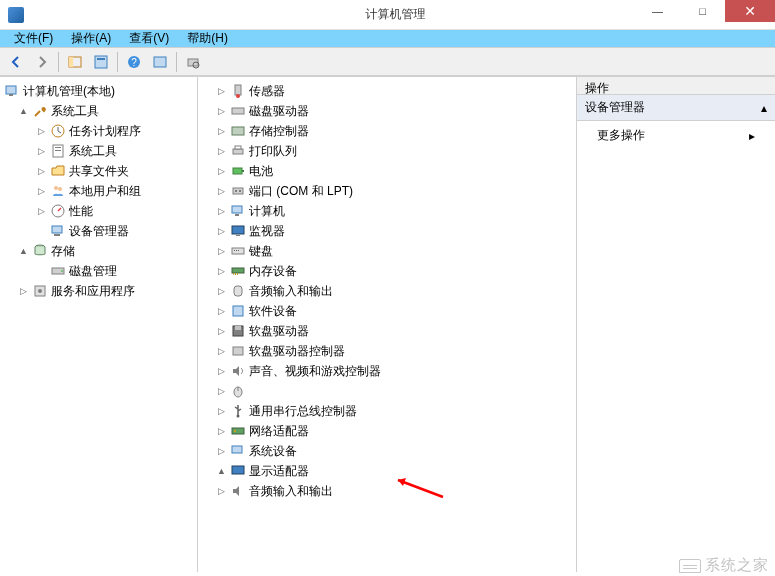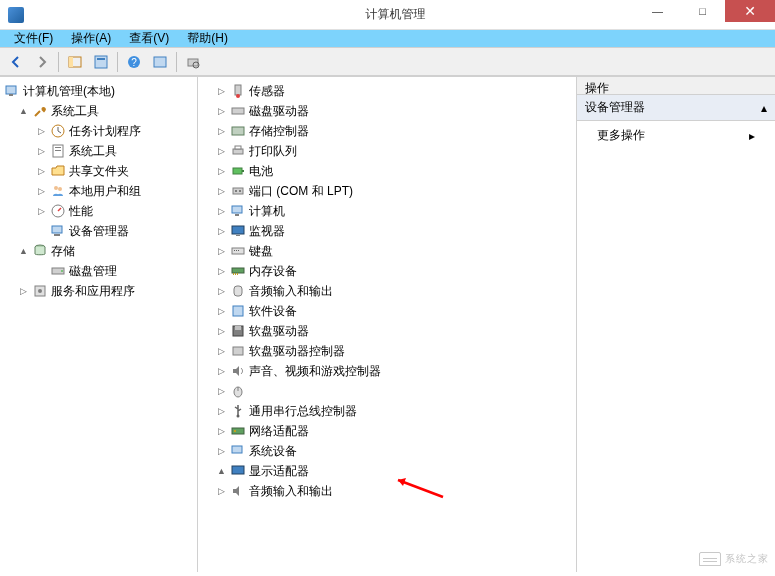--- a/index.html
+++ b/index.html
@@ -32,21 +32,21 @@
     .indent-1 { padding-left: 16px; }
     .indent-2 { padding-left: 34px; }
     
     .right-header { height: 18px; background: #f0f0f0; border-bottom: 1px solid #d0d0d0; padding: 3px 8px; font-size: 12px; }
     .right-section { background: #e8edf5; padding: 4px 8px; font-size: 12px; border-bottom: 1px solid #d0d0d0; display: flex; justify-content: space-between; align-items: center; }
     .right-action { padding: 6px 20px; font-size: 12px; cursor: pointer; display: flex; justify-content: space-between; align-items: center; }
     
     .arrow-annotation { position: absolute; color: #ff0000; font-size: 24px; pointer-events: none; }
     
     svg { width: 16px; height: 16px; }
-    .watermark { position: absolute; right: 6px; bottom: 10px; font-size: 10px; color: rgba(120,120,120,0.45); pointer-events:none; letter-spacing:1px; }
+    .watermark { position: absolute; right: 6px; bottom: 1px; font-size: 15px; color: rgba(120,120,120,0.45); pointer-events:none; letter-spacing:1px; }
     .watermark .logo { display:inline-block; width:22px; height:14px; border:1px solid rgba(120,120,120,0.4); border-radius:2px 2px 0 0; margin-right:4px; vertical-align:middle; position:relative; }
     .watermark .logo:before { content:""; position:absolute; left:3px; top:5px; width:14px; height:1px; background:rgba(120,120,120,0.4); box-shadow:0 3px 0 rgba(120,120,120,0.4); }
   </style>
 </head>
 <body>
 
 <div class="titlebar">
   <div class="titlebar-left">
     <span class="titlebar-icon"></span>
   </div>

